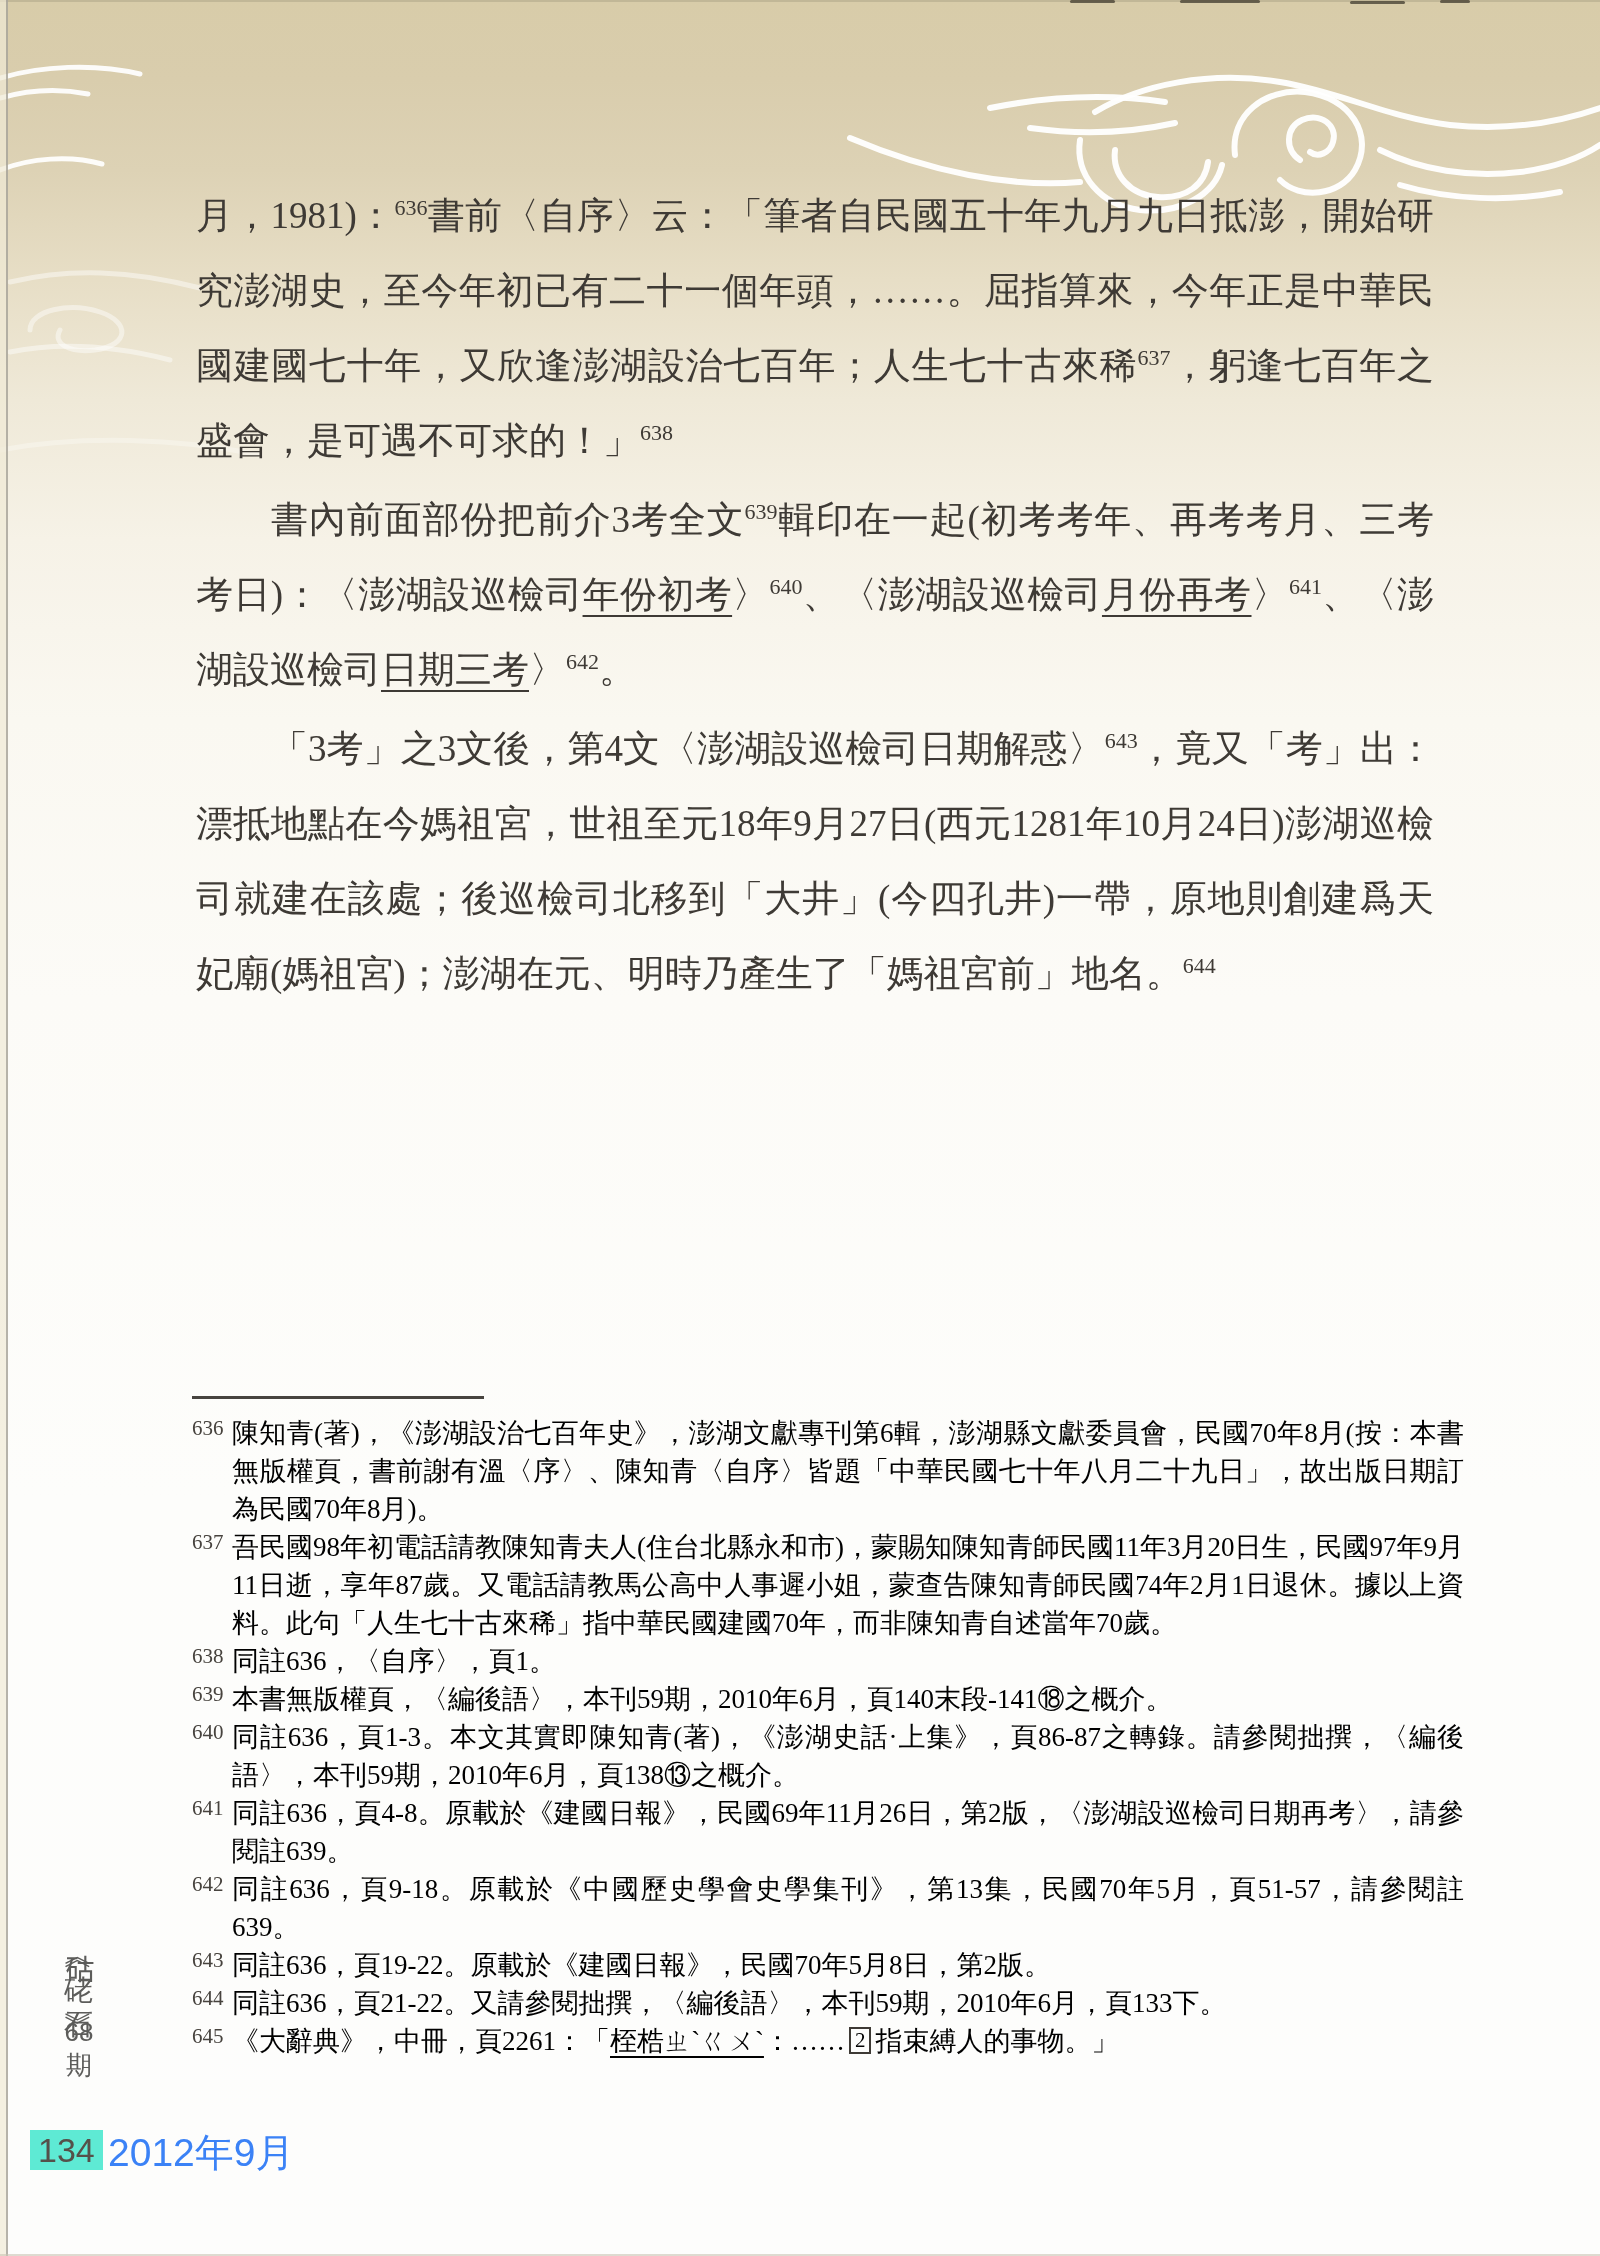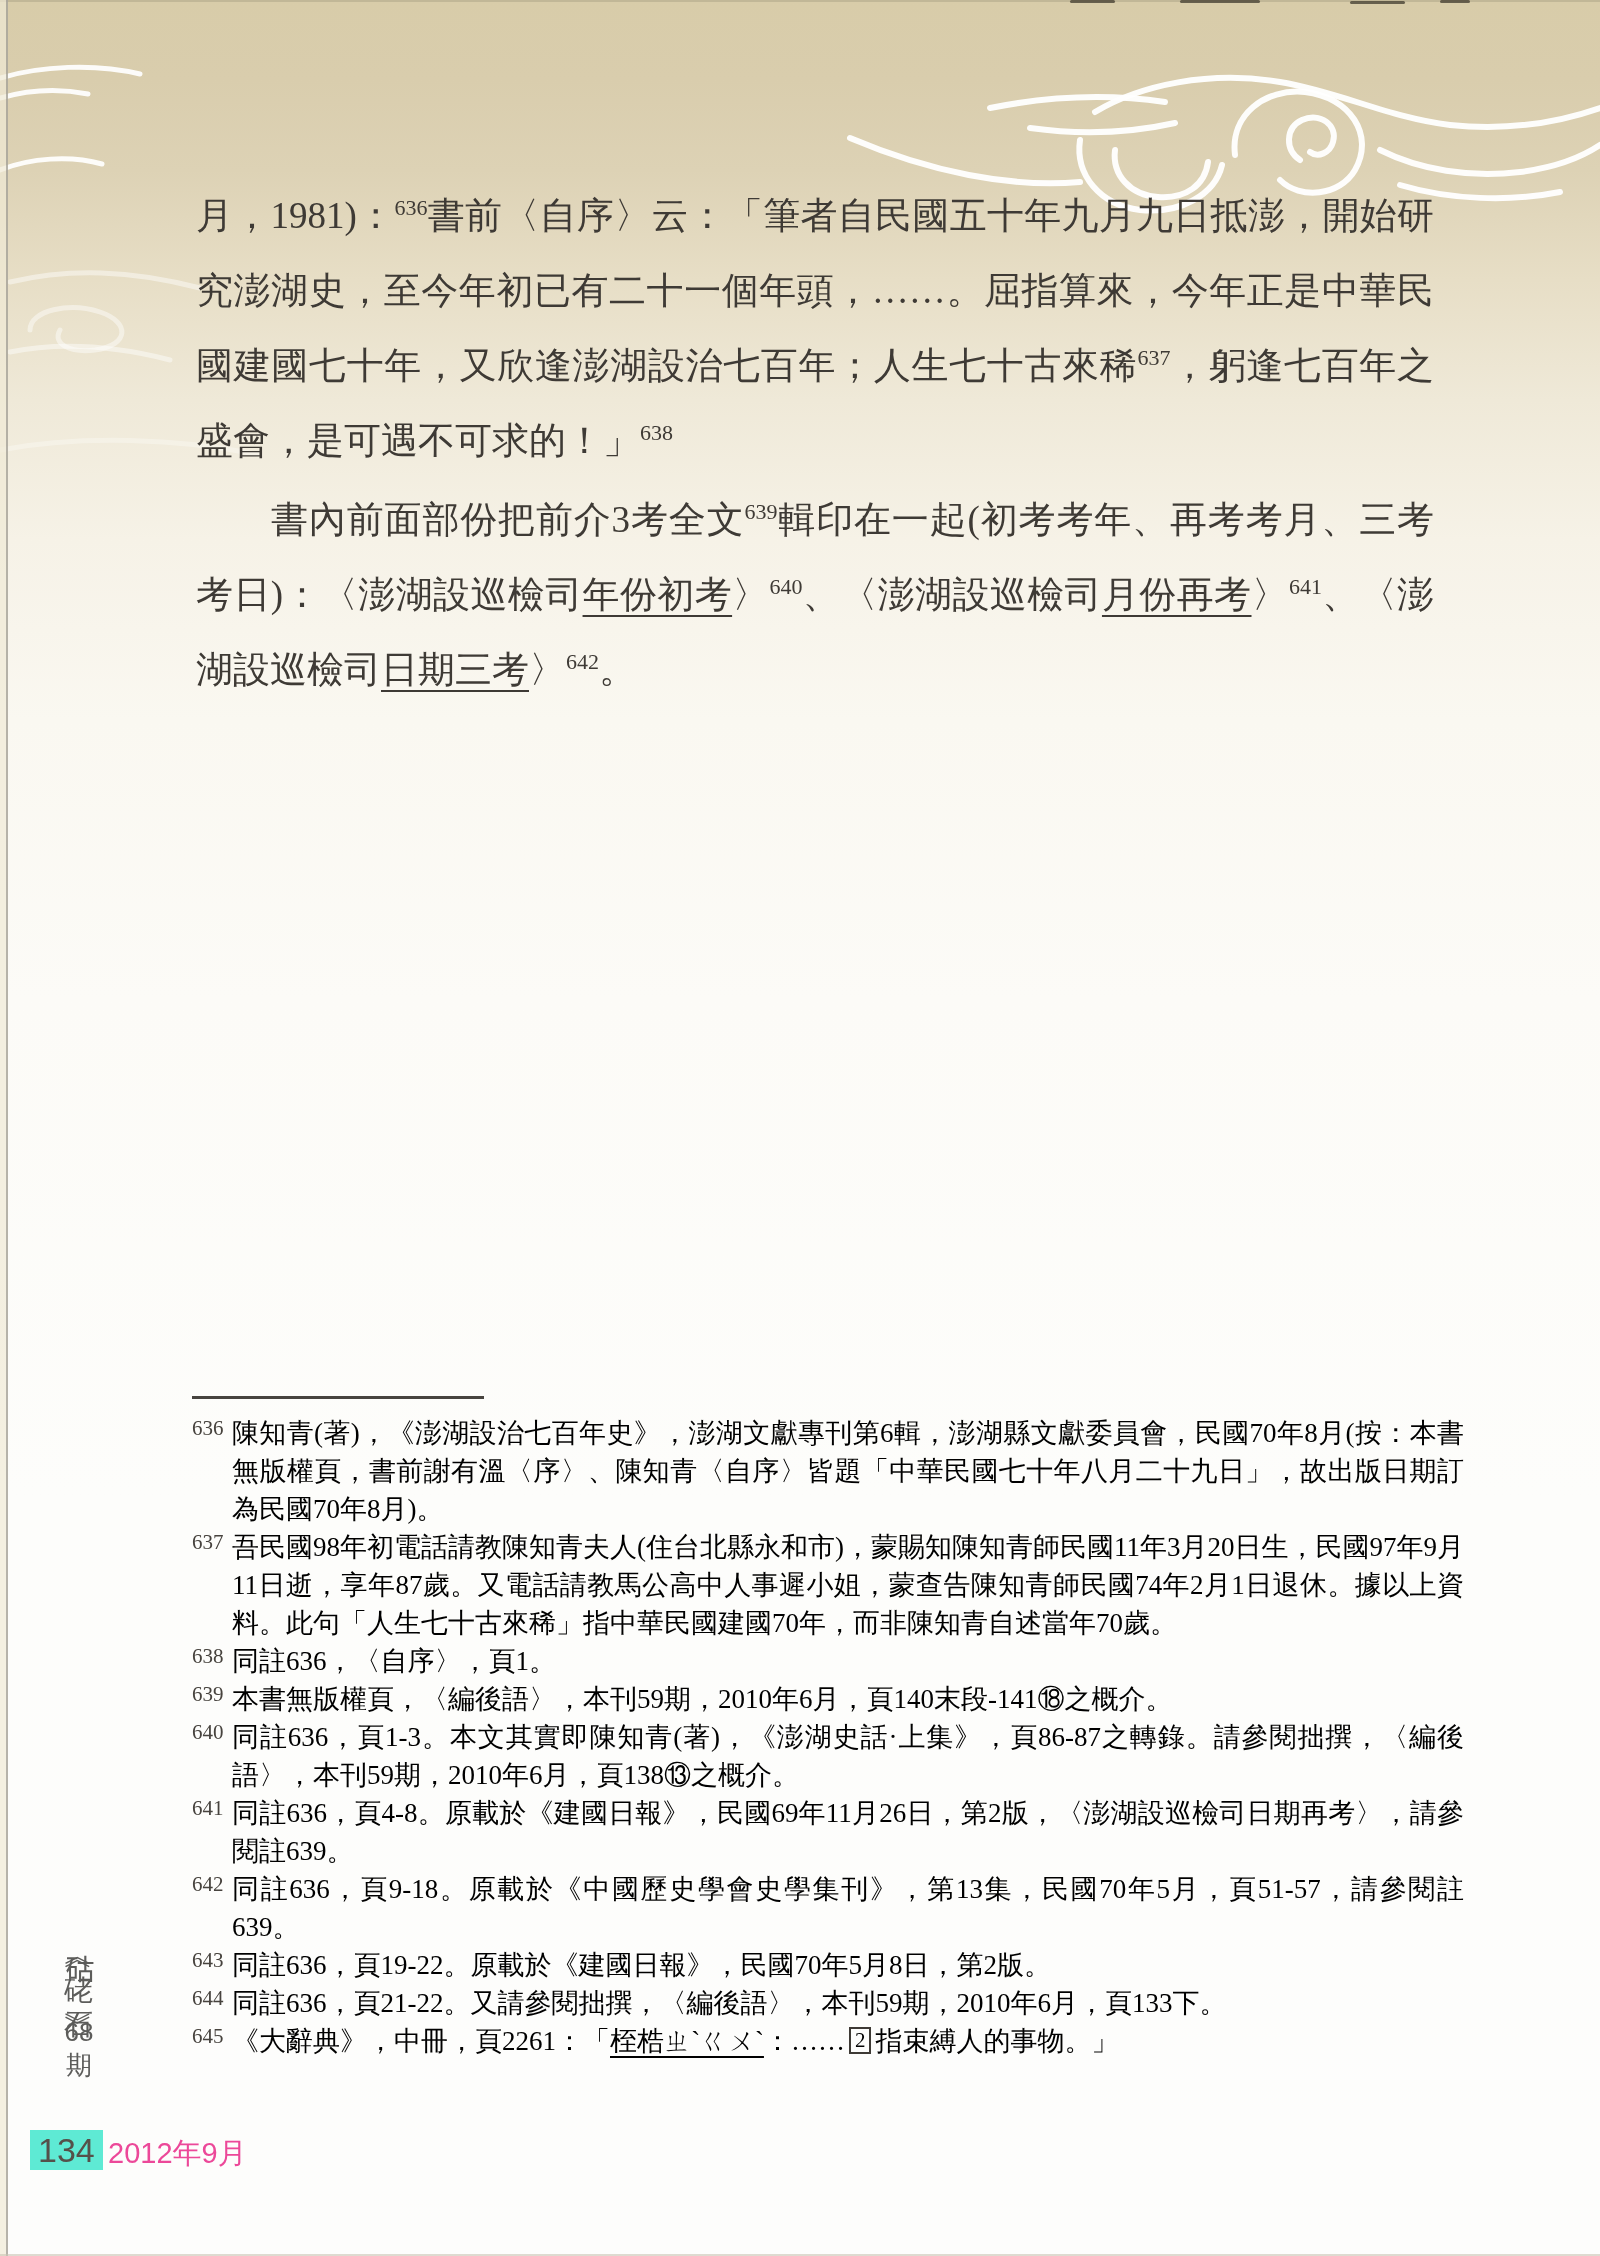--- a/index.html
+++ b/index.html
@@ -37,21 +37,21 @@
   #sidebar{position:absolute;left:56px;top:1948px;width:46px;display:flex;
            flex-direction:column;align-items:center;color:#5c5c5a;}
   .journal-vert{writing-mode:vertical-rl;font-size:29px;line-height:40px;letter-spacing:4px;
                 font-family:"Liberation Sans","DejaVu Sans",sans-serif;}
   .issue-num{font-size:26px;margin-top:20px;font-family:"Liberation Sans","DejaVu Sans",sans-serif;}
   .issue-unit{font-size:26px;font-family:"Liberation Sans","DejaVu Sans",sans-serif;}
 
   #page-num{position:absolute;left:30px;top:2130px;background:#5eead4;color:#55514a;
             font-size:34px;line-height:40px;padding:0 8px;
             font-family:"Liberation Sans","DejaVu Sans",sans-serif;}
-  #page-date{position:absolute;left:108px;top:2136px;color:#ec4899;font-size:29px;line-height:34px;
+  #page-date{position:absolute;left:108px;top:2136px;color:#3b82f6;font-size:39px;line-height:34px;
              font-family:"Liberation Sans","DejaVu Sans",sans-serif;}
 </style>
 </head>
 <body>
 
 <svg class="band" width="1600" height="520" viewBox="0 0 1600 520" fill="none" stroke="#ffffff" stroke-width="5" stroke-linecap="round">
 
   <g stroke-opacity="0.92">
     <path d="M0,78 C40,66 95,63 140,74"></path>
     <path d="M0,98 C28,90 58,88 88,94"></path>
@@ -86,20 +86,21 @@
 <div class="scan-dash" style="left:1180px;top:0;width:80px;"></div>
 <div class="scan-dash" style="left:1350px;top:1px;width:55px;"></div>
 <div class="scan-dash" style="left:1440px;top:0;width:30px;"></div>
 <div class="left-strip"></div>
 <div class="left-edge-line"></div>
 <div class="bottom-edge"></div>
 
 <div id="body-text">
     <p class="para"><span>月，1981)：</span><sup class="fnref">636</sup><span>書前〈自序〉云：「筆者自民國五十年九月九日抵澎，開始研究澎湖史，至今年初已有二十一個年頭，……。屈指算來，今年正是中華民國建國七十年，又欣逢澎湖設治七百年；人生七十古來稀</span><sup class="fnref">637</sup><span>，躬逢七百年之盛會，是可遇不可求的！」</span><sup class="fnref">638</sup></p>
     <p class="para indent"><span>書內前面部份把前介3考全文</span><sup class="fnref">639</sup><span>輯印在一起(初考考年、再考考月、三考考日)：〈澎湖設巡檢司</span><span class="u">年份初考</span><span>〉</span><sup class="fnref">640</sup><span>、〈澎湖設巡檢司</span><span class="u">月份再考</span><span>〉</span><sup class="fnref">641</sup><span>、〈澎湖設巡檢司</span><span class="u">日期三考</span><span>〉</span><sup class="fnref">642</sup><span>。</span></p>
+    <p class="para indent"><span>「3考」之3文後，第4文〈澎湖設巡檢司日期解惑〉</span><sup class="fnref">643</sup><span>，竟又「考」出：漂抵地點在今媽祖宮，世祖至元18年9月27日(西元1281年10月24日)澎湖巡檢司就建在該處；後巡檢司北移到「大井」(今四孔井)一帶，原地則創建爲天妃廟(媽祖宮)；澎湖在元、明時乃產生了「媽祖宮前」地名。</span><sup class="fnref">644</sup></p>
   </div>
 
 <div class="fn-sep"></div>
 <div id="footnotes">
     <div class="fn-row">
       <span class="fn-num">636</span>
       <div class="fn-text"><span>陳知青(著)，《澎湖設治七百年史》，澎湖文獻專刊第6輯，澎湖縣文獻委員會，民國70年8月(按：本書無版權頁，書前謝有溫〈序〉、陳知青〈自序〉皆題「中華民國七十年八月二十九日」，故出版日期訂為民國70年8月)。</span></div>
     </div>
     <div class="fn-row">
       <span class="fn-num">637</span>

